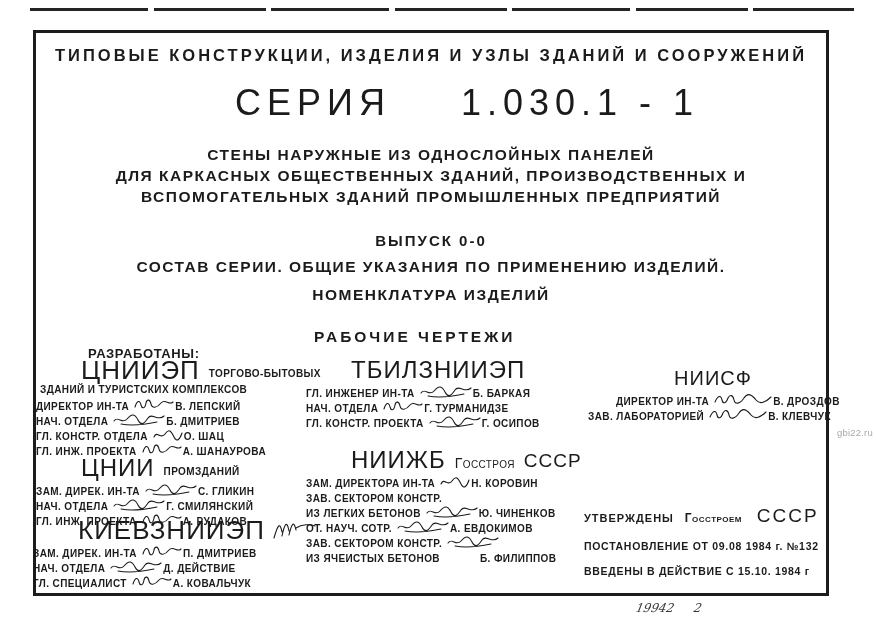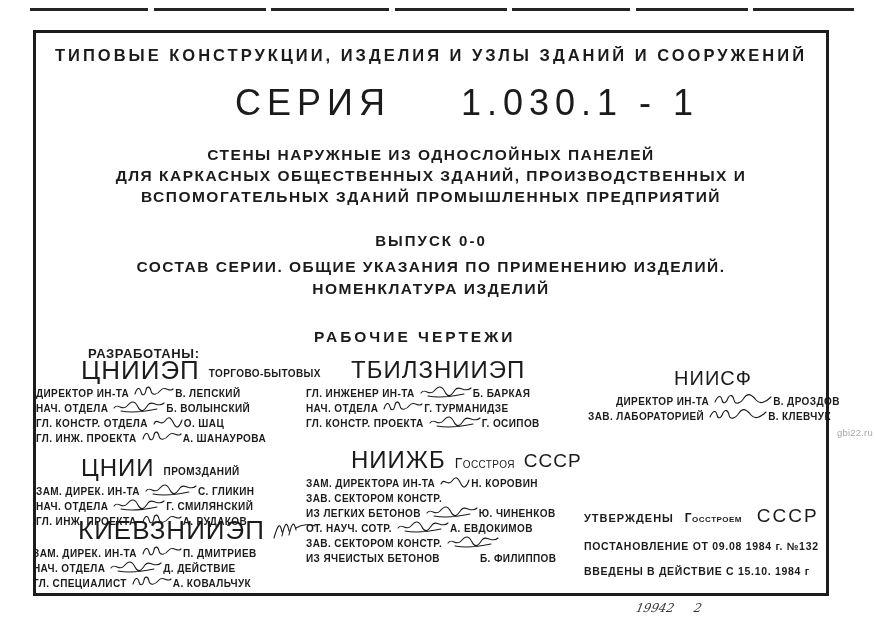--- a/index.html
+++ b/index.html
@@ -50,43 +50,44 @@
 
   <div class="center series" style="top:82px"><span>СЕРИЯ</span><span class="gap"></span><span>1.030.1 - 1</span></div>
 
   <div class="center sub" style="top:146px">СТЕНЫ НАРУЖНЫЕ ИЗ ОДНОСЛОЙНЫХ ПАНЕЛЕЙ</div>
   <div class="center sub" style="top:167px">ДЛЯ КАРКАСНЫХ ОБЩЕСТВЕННЫХ ЗДАНИЙ, ПРОИЗВОДСТВЕННЫХ И</div>
   <div class="center sub" style="top:188px">ВСПОМОГАТЕЛЬНЫХ ЗДАНИЙ ПРОМЫШЛЕННЫХ ПРЕДПРИЯТИЙ</div>
 
   <div class="center issue" style="top:232px">ВЫПУСК 0-0</div>
 
   <div class="center sub" style="top:258px">СОСТАВ СЕРИИ. ОБЩИЕ УКАЗАНИЯ ПО ПРИМЕНЕНИЮ ИЗДЕЛИЙ.</div>
-  <div class="center sub" style="top:280px">НОМЕНКЛАТУРА ИЗДЕЛИЙ</div>
+  <div class="center sub" style="top:286px">НОМЕНКЛАТУРА ИЗДЕЛИЙ</div>
 
   <div class="blk small-h" style="left:88px;top:346px">РАЗРАБОТАНЫ:</div>
 
   <div class="blk" style="left:36px;top:358px">
     <div class="orgline">
       <span class="orgname">ЦНИИЭП</span>
       <span class="orgsfx">ТОРГОВО-БЫТОВЫХ</span>
     </div>
+    <div class="orgline2">ЗДАНИЙ И ТУРИСТСКИХ КОМПЛЕКСОВ</div>
     <div class="rows">
       <div class="row">
         <span class="role">ДИРЕКТОР ИН-ТА</span>
         <span class="sig"><svg width="40" height="13" viewBox="0 0 40 13">
               <path d="M1 9 C3 2 6 2 7 7 C8 11 11 11 12 5 C13 1 16 1 17 6 S23 10 27 5 S35 8 39 4" fill="none" stroke="#1b1b1b" stroke-width="1.1" stroke-linecap="round"></path>
             </svg></span>
         <span class="nm">В. ЛЕПСКИЙ</span>
       </div>
       <div class="row">
         <span class="role">НАЧ. ОТДЕЛА</span>
         <span class="sig"><svg width="52" height="14" viewBox="0 0 52 14">
               <path d="M1 8 C5 2 9 12 14 6 S22 1 25 7 S31 11 35 5 S45 9 51 3 M8 11 C18 13 30 12 44 9" fill="none" stroke="#1b1b1b" stroke-width="1.1" stroke-linecap="round"></path>
             </svg></span>
-        <span class="nm">Б. ВОЛЫНСКИЙ</span>
+        <span class="nm">Б. ДМИТРИЕВ</span>
       </div>
       <div class="row">
         <span class="role">ГЛ. КОНСТР. ОТДЕЛА</span>
         <span class="sig"><svg width="30" height="12" viewBox="0 0 30 12">
               <path d="M1 8 C4 1 8 11 12 5 S18 2 21 8 S27 10 29 4" fill="none" stroke="#1b1b1b" stroke-width="1.1" stroke-linecap="round"></path>
             </svg></span>
         <span class="nm">О. ШАЦ</span>
       </div>
       <div class="row">
         <span class="role">ГЛ. ИНЖ. ПРОЕКТА</span>

